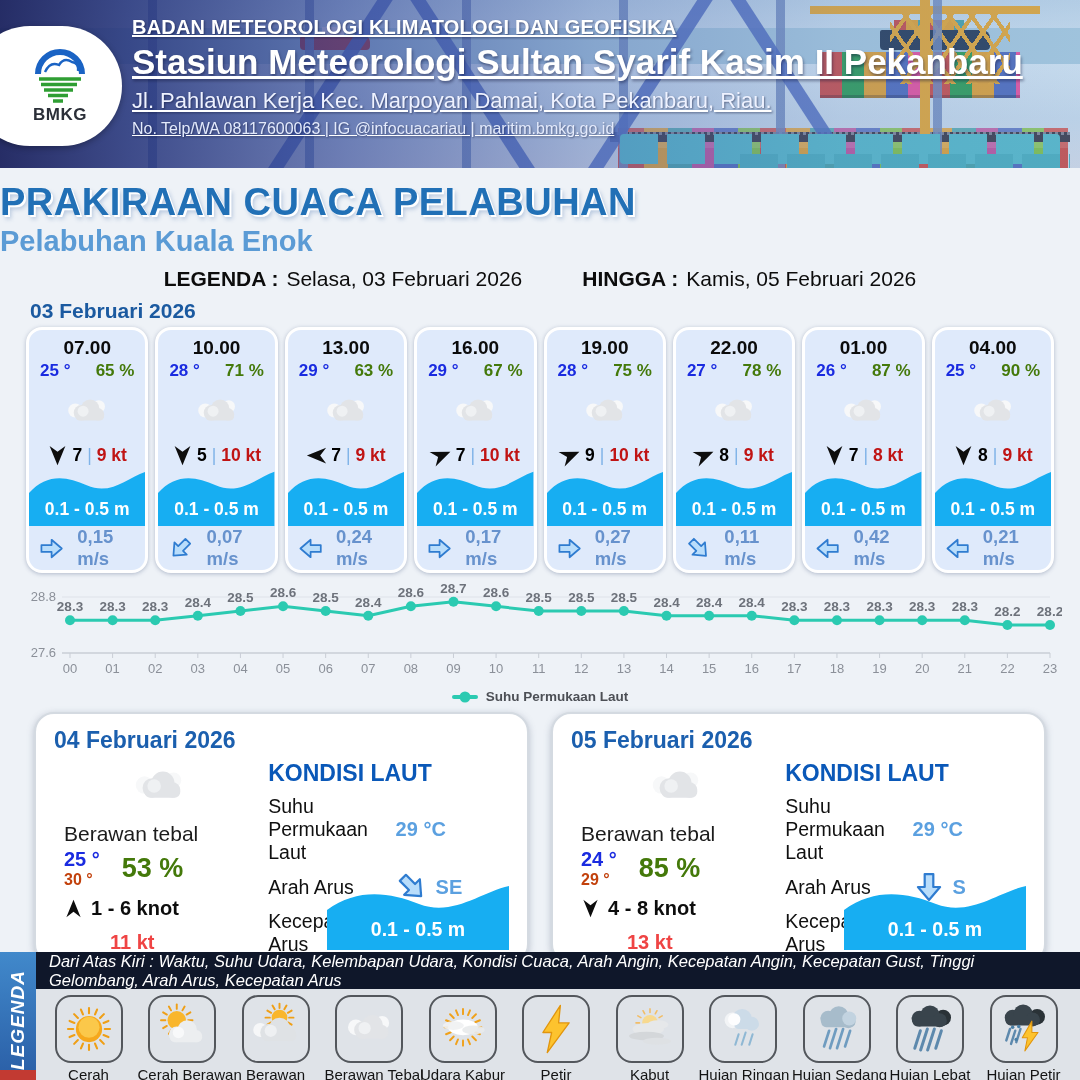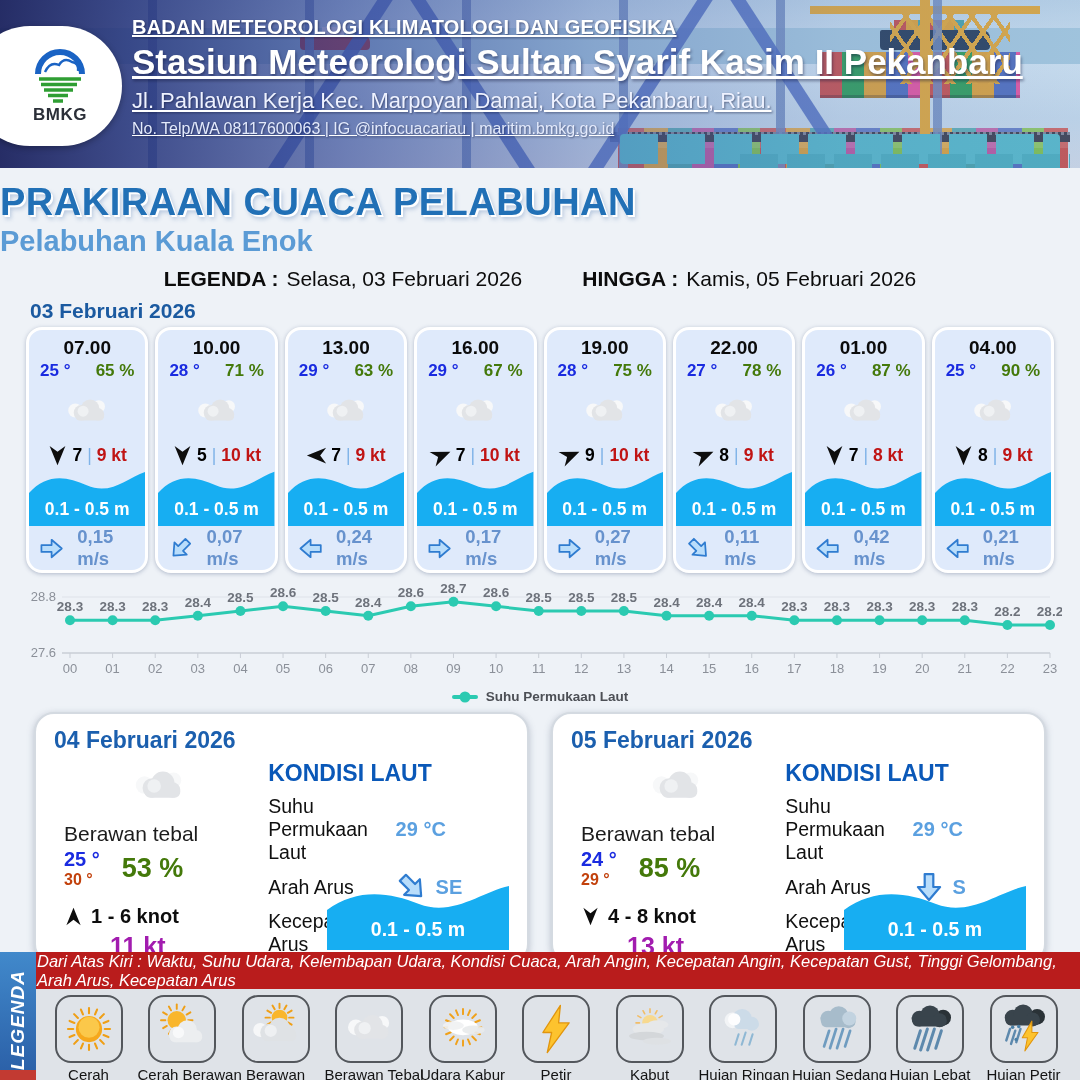--- a/index.html
+++ b/index.html
@@ -98,45 +98,45 @@
   .d-cols { display:flex; margin-top:2px; }
   .d-left { width:44%; padding-left:10px; }
   .d-cloud { width:96px; height:62px; margin:0 auto 2px; }
   .d-cloud svg { width:100%; height:100%; }
   .d-cond { font-size:21px; color:#1c1c1c; margin-top:4px; }
   .d-temps { display:flex; align-items:center; gap:22px; margin-top:2px; }
   .d-tcol { display:flex; flex-direction:column; }
   .d-tmin { color:#1a2be0; font-weight:bold; font-size:20px; }
   .d-tmax { color:#c2410c; font-weight:bold; font-size:16px; }
   .d-rh { color:#44790a; font-weight:bold; font-size:27px; }
-  .d-wind { display:flex; align-items:center; gap:8px; margin-top:16px; font-size:20px; font-weight:bold; color:#0d0d0d; }
+  .d-wind { display:flex; align-items:center; gap:8px; margin-top:8px; font-size:20px; font-weight:bold; color:#0d0d0d; }
   .dart.sm { width:19px; height:19px; }
-  .d-gust { margin-left:46px; margin-top:4px; color:#a21caf; font-weight:bold; font-size:25px; }
+  .d-gust { margin-left:46px; margin-top:11px; color:#ef4444; font-weight:bold; font-size:20px; }
   .d-right { flex:1; padding-left:14px; }
   .sea-title { color:#0a58b8; font-weight:bold; font-size:23px; margin-top:4px; }
   .sea-grid { display:grid; grid-template-columns:1fr auto; align-items:center; row-gap:7px; margin-top:8px; }
   .sea-label { font-size:19.5px; color:#101010; }
   .sea-val { color:#5ba0e0; font-weight:bold; font-size:20px; }
   .sea-dir { display:flex; align-items:center; gap:8px; }
   .blockarrow.lg { width:32px; height:32px; }
   .gel-box { position:absolute; right:18px; bottom:12px; width:182px; height:70px; }
   .gel-box svg.wv { position:absolute; inset:0; width:100%; height:100%; }
   .gel-text { position:absolute; bottom:9px; width:100%; text-align:center; color:#fff;
               font-size:19.5px; font-weight:bold; z-index:2; }
 
   
   .legend { position:absolute; left:0; right:0; bottom:0; height:128px; background:#dfe3e8; display:flex; }
   .legend-band { width:36px; position:relative; background:linear-gradient(180deg,#4189cb,#2a5ea6);
                  display:flex; align-items:center; justify-content:center; }
   .legend-band::after { content:''; position:absolute; bottom:0; left:0; width:100%; height:10px; background:#c23a32; }
   .legend-title { writing-mode:vertical-rl; transform:rotate(180deg); color:#fff; font-weight:bold;
                   font-style:italic; font-size:19px; letter-spacing:1px; padding-bottom:8px; }
   .legend-right { flex:1; display:flex; flex-direction:column; }
-  .legend-strip { height:37px; background:#b91c1c; color:#fff; font-style:italic; font-size:16.5px;
-                  display:flex; align-items:center; padding:0 1px; }
+  .legend-strip { height:37px; background:#0f172a; color:#fff; font-style:italic; font-size:16.5px;
+                  display:flex; align-items:center; padding:0 13px; }
   .legend-items { flex:1; display:flex; justify-content:space-between; padding:6px 12px 0 8px; }
   .legend-item { width:89px; text-align:center; }
   .icon-box { width:68px; height:68px; margin:0 auto; border:2px solid #53575c; border-radius:16px;
               display:flex; align-items:center; justify-content:center; }
   .icon-box svg { width:56px; height:56px; }
   .legend-label { font-size:15px; color:#141414; margin-top:3px; white-space:nowrap; }
 </style>
 </head>
 <body>
 

